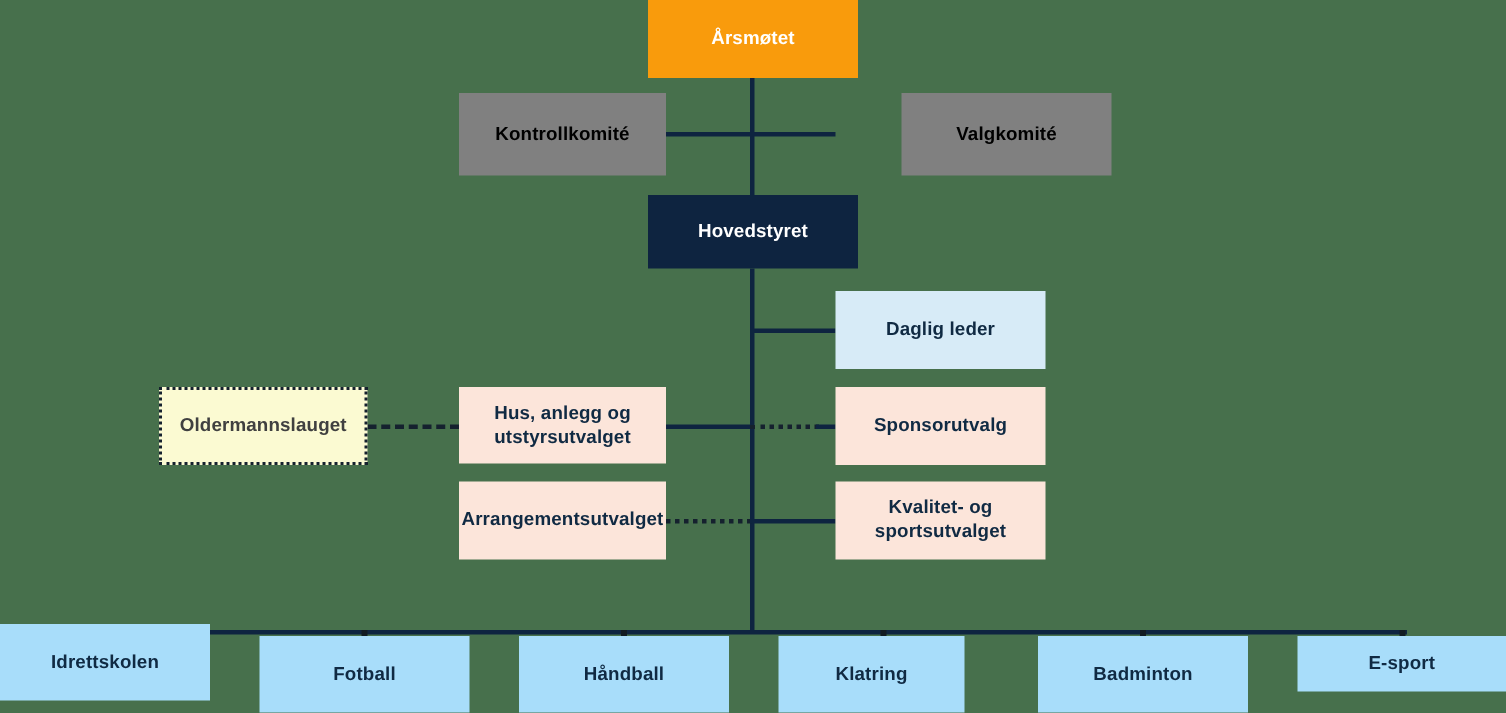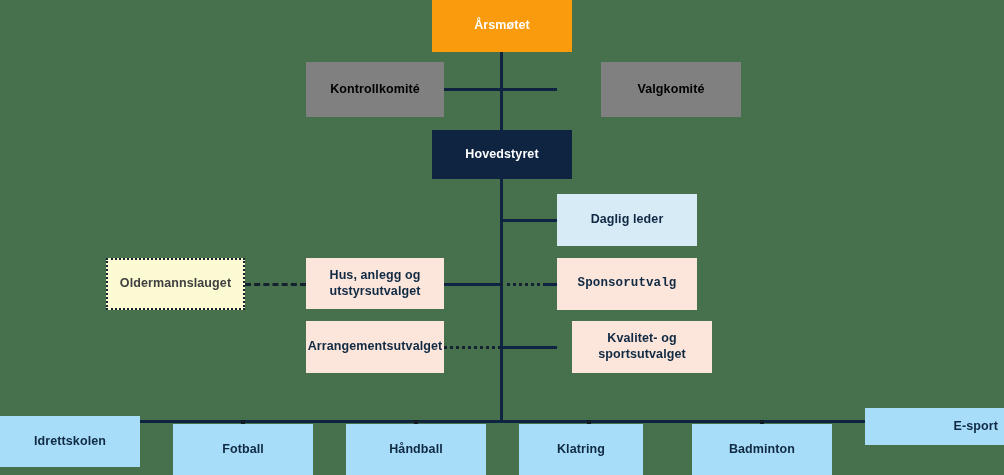--- a/index.html
+++ b/index.html
@@ -119,25 +119,25 @@
   </div>
 
   <div class="node n-lightblue" style="left:557px; top:194px; width:140px; height:52px;">
     <span>Daglig leder</span>
   </div>
 
   <div class="node n-navy" style="left:432px; top:130px; width:140px; height:49px;">
     <span>Hovedstyret</span>
   </div>
 
-  <div class="node n-peach" style="left:557px; top:258px; width:140px; height:52px;font-family:Liberation Mono, monospace;">
+  <div class="node n-peach" style="left:557px; top:258px; width:140px; height:52px;">
     <span>Sponsorutvalg</span>
   </div>
 
-  <div class="node n-peach" style="left:557px; top:321px; width:140px; height:52px;margin-left:15px;">
+  <div class="node n-peach" style="left:557px; top:321px; width:140px; height:52px;">
     <span>Kvalitet- og sportsutvalget</span>
   </div>
 
   <div class="node n-peach" style="left:306px; top:258px; width:138px; height:51px;">
     <span>Hus, anlegg og utstyrsutvalget</span>
   </div>
 
   <div class="node n-peach" style="left:306px; top:321px; width:138px; height:52px;">
     <span>Arrangementsutvalget</span>
   </div>
@@ -159,17 +159,17 @@
   </div>
 
   <div class="node n-blue" style="left:519px; top:424px; width:124px; height:51px;">
     <span>Klatring</span>
   </div>
 
   <div class="node n-blue" style="left:692px; top:424px; width:140px; height:51px;align-items:center;">
     <span>Badminton</span>
   </div>
 
-  <div class="node n-blue" style="left:865px; top:408px; width:139px; height:37px;justify-content:flex-end;">
+  <div class="node n-blue" style="left:865px; top:424px; width:139px; height:37px;">
     <span>E-sport</span>
   </div>
 
 </div>
 
 </body></html>

